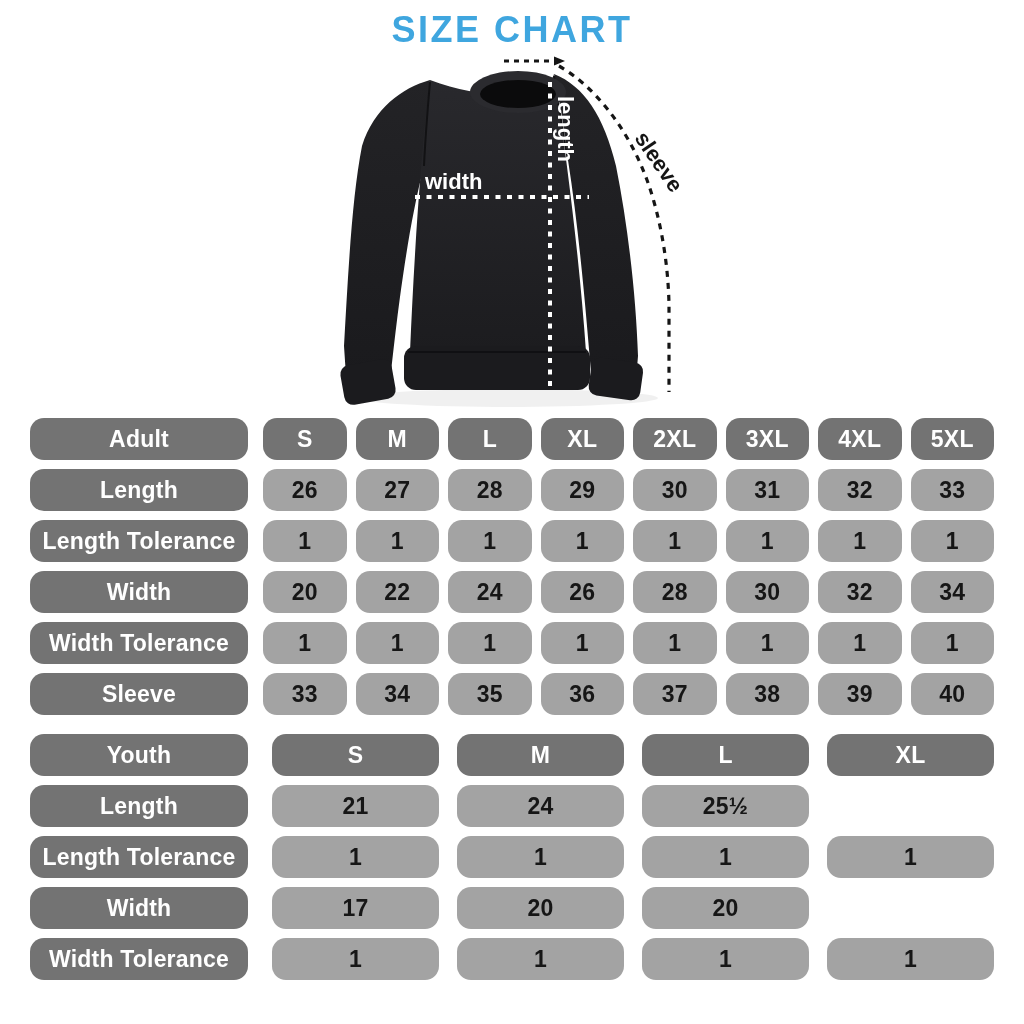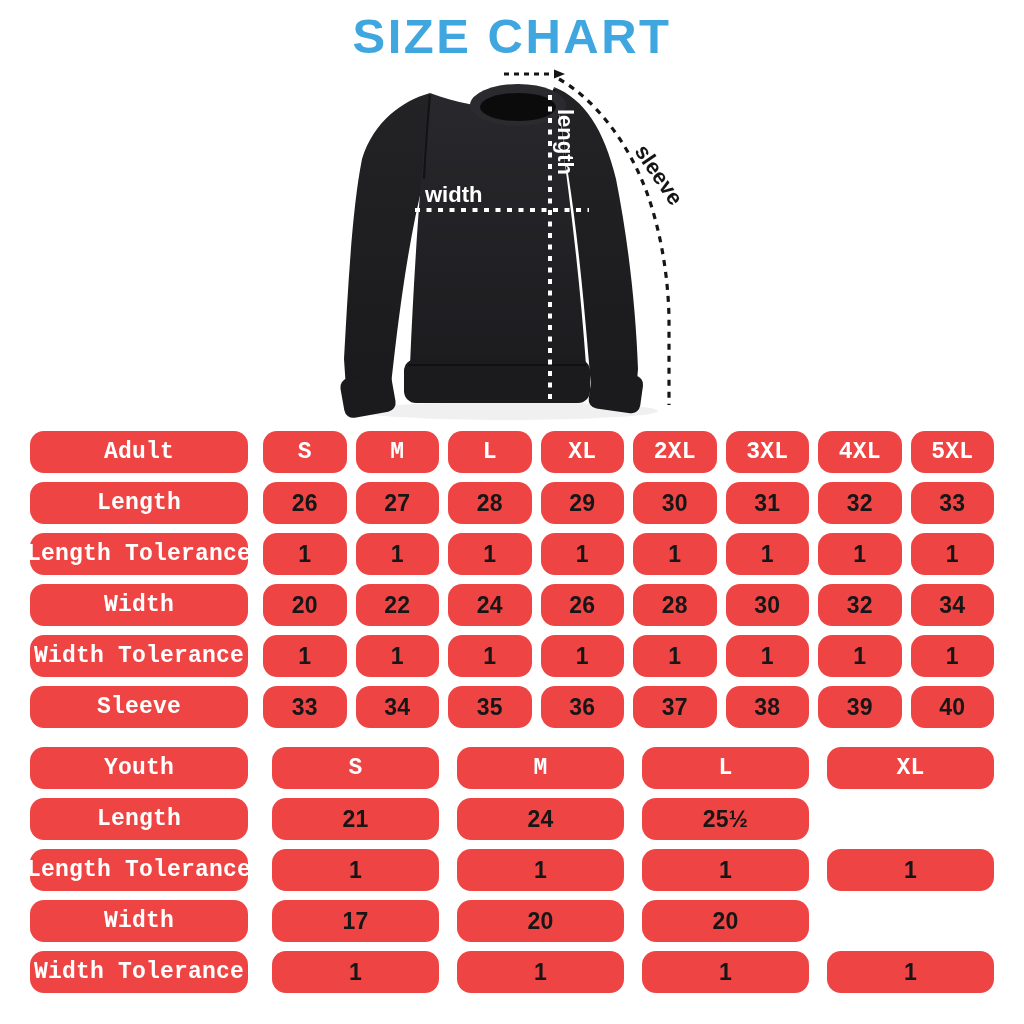--- a/index.html
+++ b/index.html
@@ -4,21 +4,21 @@
 <style>
   html,body{margin:0;padding:0;}
   body{
     width:1024px;height:1024px;background:#ffffff;
     font-family:"Liberation Sans", sans-serif;
     overflow:hidden;
   }
   .title{
     margin:12px 0 0;
     text-align:center;
-    font-size:49px;
+    font-size:36px;
     font-weight:bold;
     letter-spacing:2.5px;
     color:#3fa6df;
     line-height:1.0;
   }
   .figure{
     width:360px;height:372px;
     margin:-2px auto 0;
     position:relative;
   }
@@ -35,22 +35,22 @@
   .trow .pill:first-child{margin-right:6px;}
   .pill{
     height:42px;
     border-radius:14px;
     display:flex;align-items:center;justify-content:center;
     font-weight:bold;
     font-size:23px;
     letter-spacing:0.2px;
     white-space:nowrap;
   }
-  .pill.blue{background:#ef4444;color:#ffffff;font-family:Liberation Mono, monospace;}
-  .pill.grey{background:#ef4444;color:#161616;}
+  .pill.blue{background:#737373;color:#ffffff;}
+  .pill.grey{background:#a3a3a3;color:#161616;}
   svg text{font-family:"Liberation Sans", sans-serif;}
 </style>
 </head>
 <body>
 
 <h1 class="title">SIZE CHART</h1>
 
 <div class="figure">
   <svg viewBox="0 0 360 372" width="360" height="372">
     <defs>

